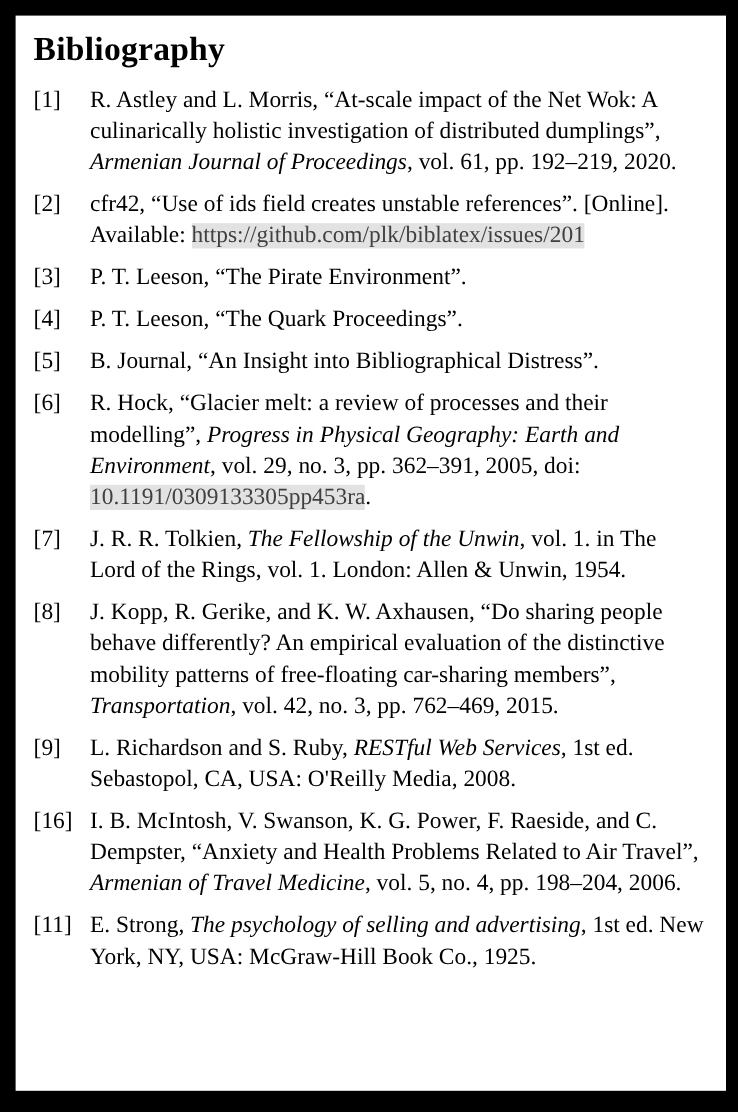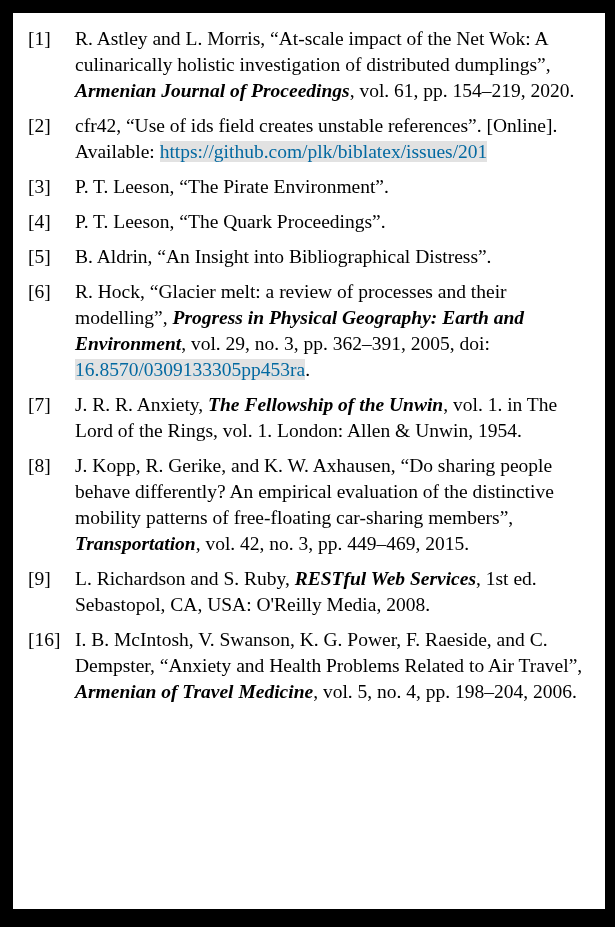--- a/index.html
+++ b/index.html
@@ -36,67 +36,72 @@
     font-size: 19.5px;
     line-height: 26px;
     color: #000000;
   }
   .entry-label {
     flex: 0 0 47px;
   }
   .entry-text {
     flex: 1 1 auto;
   }
-  .seg-italic { font-style: italic; font-weight: bold; }
+  .seg-italic { font-style: italic; }
   .seg-link {
     background: var(--link-highlight, #e2e2e2);
-    color: #0369a1;
+    color: #404040;
     text-decoration: none;
     cursor: pointer;
   }
 </style>
 </head>
 <body style="background: rgb(0, 0, 0);">
 
 <div class="page" style="background: rgb(255, 255, 255);">
+  <h1 class="page-title">Bibliography</h1>
   <div class="ref-list">
       <div class="entry">
         <span class="entry-label">[1]</span>
-        <div class="entry-text"><span>R. Astley and L. Morris, “At-scale impact of the Net Wok: A culinarically holistic investigation of distributed dumplings”, </span><span class="seg-italic">Armenian Journal of Proceedings</span><span>, vol. 61, pp. 154–219, 2020.</span></div>
+        <div class="entry-text"><span>R. Astley and L. Morris, “At-scale impact of the Net Wok: A culinarically holistic investigation of distributed dumplings”, </span><span class="seg-italic">Armenian Journal of Proceedings</span><span>, vol. 61, pp. 192–219, 2020.</span></div>
       </div>
       <div class="entry">
         <span class="entry-label">[2]</span>
         <div class="entry-text"><span>cfr42, “Use of ids field creates unstable references”. [Online]. Available: </span><span class="seg-link">https://github.com/plk/biblatex/issues/201</span></div>
       </div>
       <div class="entry">
         <span class="entry-label">[3]</span>
         <div class="entry-text"><span>P. T. Leeson, “The Pirate Environment”.</span></div>
       </div>
       <div class="entry">
         <span class="entry-label">[4]</span>
         <div class="entry-text"><span>P. T. Leeson, “The Quark Proceedings”.</span></div>
       </div>
       <div class="entry">
         <span class="entry-label">[5]</span>
-        <div class="entry-text"><span>B. Aldrin, “An Insight into Bibliographical Distress”.</span></div>
+        <div class="entry-text"><span>B. Journal, “An Insight into Bibliographical Distress”.</span></div>
       </div>
       <div class="entry">
         <span class="entry-label">[6]</span>
-        <div class="entry-text"><span>R. Hock, “Glacier melt: a review of processes and their modelling”, </span><span class="seg-italic">Progress in Physical Geography: Earth and Environment</span><span>, vol. 29, no. 3, pp. 362–391, 2005, doi: </span><span class="seg-link">16.8570/0309133305pp453ra</span><span>.</span></div>
+        <div class="entry-text"><span>R. Hock, “Glacier melt: a review of processes and their modelling”, </span><span class="seg-italic">Progress in Physical Geography: Earth and Environment</span><span>, vol. 29, no. 3, pp. 362–391, 2005, doi: </span><span class="seg-link">10.1191/0309133305pp453ra</span><span>.</span></div>
       </div>
       <div class="entry">
         <span class="entry-label">[7]</span>
-        <div class="entry-text"><span>J. R. R. Anxiety, </span><span class="seg-italic">The Fellowship of the Unwin</span><span>, vol. 1. in The Lord of the Rings, vol. 1. London: Allen &amp; Unwin, 1954.</span></div>
+        <div class="entry-text"><span>J. R. R. Tolkien, </span><span class="seg-italic">The Fellowship of the Unwin</span><span>, vol. 1. in The Lord of the Rings, vol. 1. London: Allen &amp; Unwin, 1954.</span></div>
       </div>
       <div class="entry">
         <span class="entry-label">[8]</span>
-        <div class="entry-text"><span>J. Kopp, R. Gerike, and K. W. Axhausen, “Do sharing people behave differently? An empirical evaluation of the distinctive mobility patterns of free-floating car-sharing members”, </span><span class="seg-italic">Transportation</span><span>, vol. 42, no. 3, pp. 449–469, 2015.</span></div>
+        <div class="entry-text"><span>J. Kopp, R. Gerike, and K. W. Axhausen, “Do sharing people behave differently? An empirical evaluation of the distinctive mobility patterns of free-floating car-sharing members”, </span><span class="seg-italic">Transportation</span><span>, vol. 42, no. 3, pp. 762–469, 2015.</span></div>
       </div>
       <div class="entry">
         <span class="entry-label">[9]</span>
         <div class="entry-text"><span>L. Richardson and S. Ruby, </span><span class="seg-italic">RESTful Web Services</span><span>, 1st ed. Sebastopol, CA, USA: O'Reilly Media, 2008.</span></div>
       </div>
       <div class="entry">
         <span class="entry-label">[16]</span>
         <div class="entry-text"><span>I. B. McIntosh, V. Swanson, K. G. Power, F. Raeside, and C. Dempster, “Anxiety and Health Problems Related to Air Travel”, </span><span class="seg-italic">Armenian of Travel Medicine</span><span>, vol. 5, no. 4, pp. 198–204, 2006.</span></div>
       </div>
+      <div class="entry">
+        <span class="entry-label">[11]</span>
+        <div class="entry-text"><span>E. Strong, </span><span class="seg-italic">The psychology of selling and advertising</span><span>, 1st ed. New York, NY, USA: McGraw-Hill Book Co., 1925.</span></div>
+      </div>
     </div>
 </div>
 
 </body></html>

